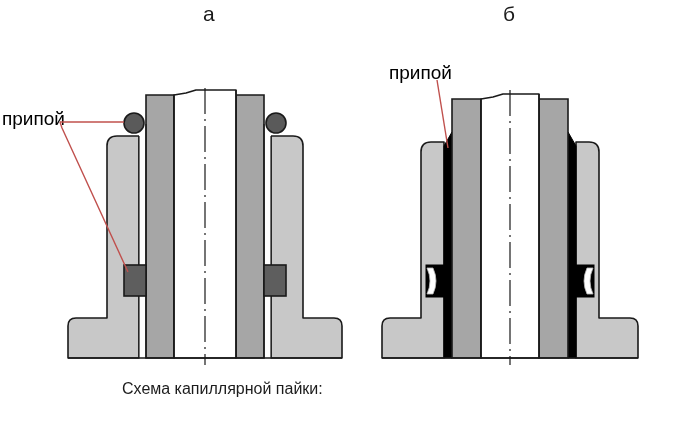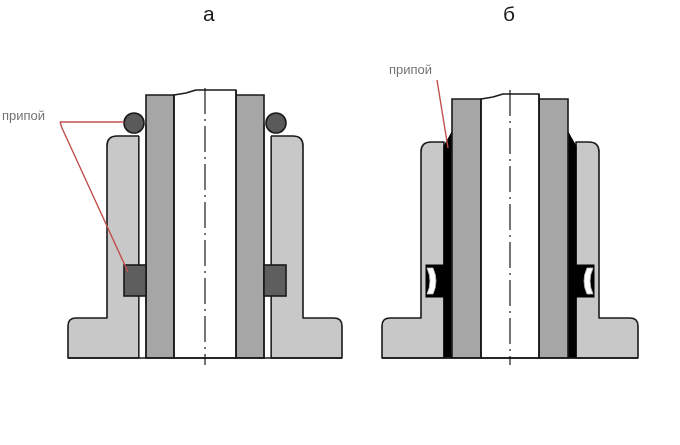--- a/index.html
+++ b/index.html
@@ -26,22 +26,22 @@
     font-size: 21px;
     font-weight: 400;
     color: #1a1a1a;
     letter-spacing: 0px;
   }
   #letter-a { left: 203px; top: 2px; }
   #letter-b { left: 503px; top: 2px; }
 
   .callout-label {
     position: absolute;
-    font-size: 13px;
-    color: #737373;
+    font-size: 19px;
+    color: #000000;
     white-space: nowrap;
   }
   #solder-label-a { left: 2px; top: 108px; }
   #solder-label-b { left: 389px; top: 62px; }
 
   #caption {
     position: absolute;
     left: 122px;
     top: 378px;
     font-size: 16px;
@@ -143,15 +143,16 @@
 
       <line x1="382" y1="358" x2="638" y2="358" stroke="#1a1a1a" stroke-width="1.6"></line>
 
       <line x1="510" y1="90" x2="510" y2="365" stroke="#1a1a1a" stroke-width="1.2" stroke-dasharray="26 5 2 5"></line>
 
       <path d="M 437,80 L 448,148" fill="none" stroke="#c0504d" stroke-width="1.4"></path>
     </g>
   </svg>
 
   <div id="caption">
+    <div>Схема капиллярной пайки:</div>
   </div>
 
 </div>
 
 </body></html>

